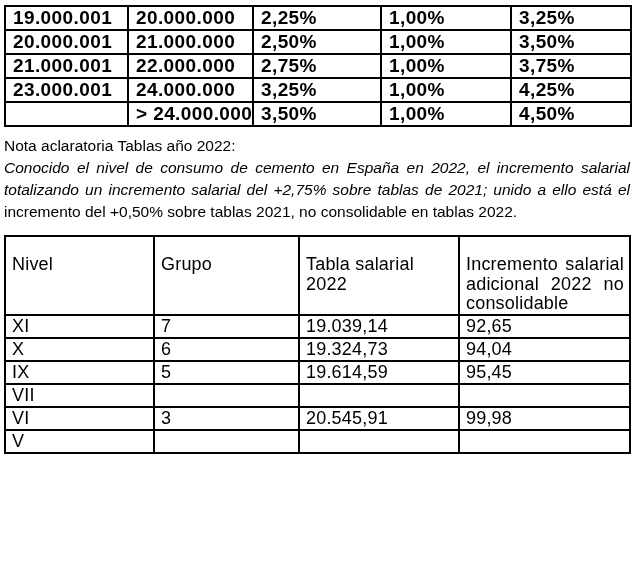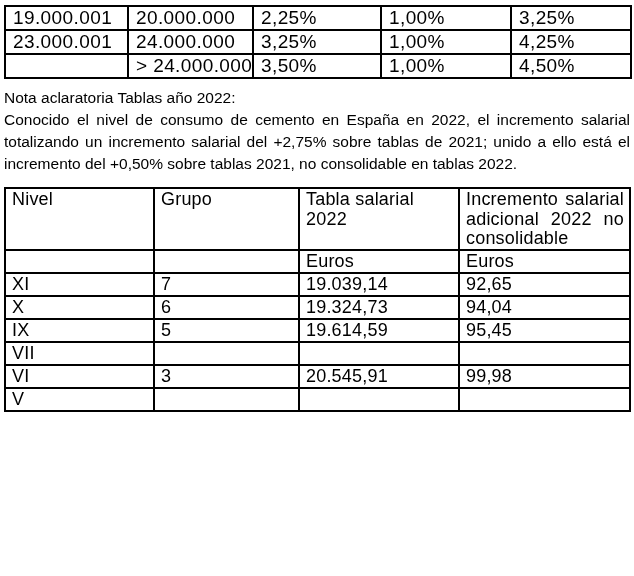--- a/index.html
+++ b/index.html
@@ -12,42 +12,42 @@
 
   
   table.t1{
     border-collapse:collapse;table-layout:fixed;width:626px;
     font-size:19px;letter-spacing:0.4px;
   }
   table.t1 td{
     border:2px solid #000;padding:0 2px 0 7px;vertical-align:middle;
     white-space:nowrap;overflow:hidden;
   }
-  table.t1 tr{height:19.6px;}
+  table.t1 tr{height:19.6px;font-weight:bold;}
 
   
   .note{margin-top:8px;width:626px;font-size:15.5px;line-height:22px;}
   .note-title{white-space:nowrap;}
   .note-line{width:626px;}
-  .jline{text-align:justify;text-align-last:justify;}
+  .jline{text-align:justify;text-align-last:justify;font-style:italic;}
 
   
   .heading{margin-top:8px;font-size:15.5px;line-height:22px;white-space:nowrap;}
 
   
   table.t2{
     border-collapse:collapse;table-layout:fixed;width:625px;
     font-size:18px;letter-spacing:0.2px;margin-top:12px;
   }
   table.t2 td,table.t2 th{
     border:2px solid #000;font-weight:normal;text-align:left;
     padding:0 2px 0 6px;vertical-align:middle;overflow:hidden;
   }
   table.t2 thead tr.h1{height:59px;}
-  table.t2 thead tr.h1 th{vertical-align:top;padding-top:1px;line-height:19.5px;margin-top:32px;}
+  table.t2 thead tr.h1 th{vertical-align:top;padding-top:18px;line-height:19.5px;margin-top:32px;}
   table.t2 thead tr.h1 th.just{
     text-align:justify;padding-left:6px;padding-right:5px;
   }
   table.t2 thead tr.h1 th.just .inner{display:block;text-align:justify;}
   table.t2 thead tr.h2{height:19px;}
   table.t2 tbody tr{height:19.5px;}
   table.t2 td{white-space:nowrap;}
 </style>
 </head>
 <body>
@@ -62,20 +62,34 @@
       <col style="width:130px">
         <col style="width:120px">
     </colgroup>
     <tbody>
         <tr>
           <td>19.000.001</td>
           <td>20.000.000</td>
           <td>2,25%</td>
           <td>1,00%</td>
           <td>3,25%</td>
+        </tr>
+        <tr>
+          <td>20.000.001</td>
+          <td>21.000.000</td>
+          <td>2,50%</td>
+          <td>1,00%</td>
+          <td>3,50%</td>
+        </tr>
+        <tr>
+          <td>21.000.001</td>
+          <td>22.000.000</td>
+          <td>2,75%</td>
+          <td>1,00%</td>
+          <td>3,75%</td>
         </tr>
         <tr>
           <td>23.000.001</td>
           <td>24.000.000</td>
           <td>3,25%</td>
           <td>1,00%</td>
           <td>4,25%</td>
         </tr>
         <tr>
           <td></td>
@@ -105,26 +119,20 @@
         <col style="width:171px">
     </colgroup>
     <thead>
       <tr class="h1">
         <th>Nivel</th>
         <th>Grupo</th>
         <th>Tabla salarial 2022</th>
         <th class="just">
           <span class="inner">Incremento salarial adicional 2022 no consolidable</span>
         </th>
-      </tr>
-      <tr class="h2">
-        <td></td>
-        <td></td>
-        <td>Euros</td>
-        <td>Euros</td>
       </tr>
     </thead>
     <tbody>
         <tr>
           <td>XI</td>
           <td>7</td>
           <td>19.039,14</td>
           <td>92,65</td>
         </tr>
         <tr>

